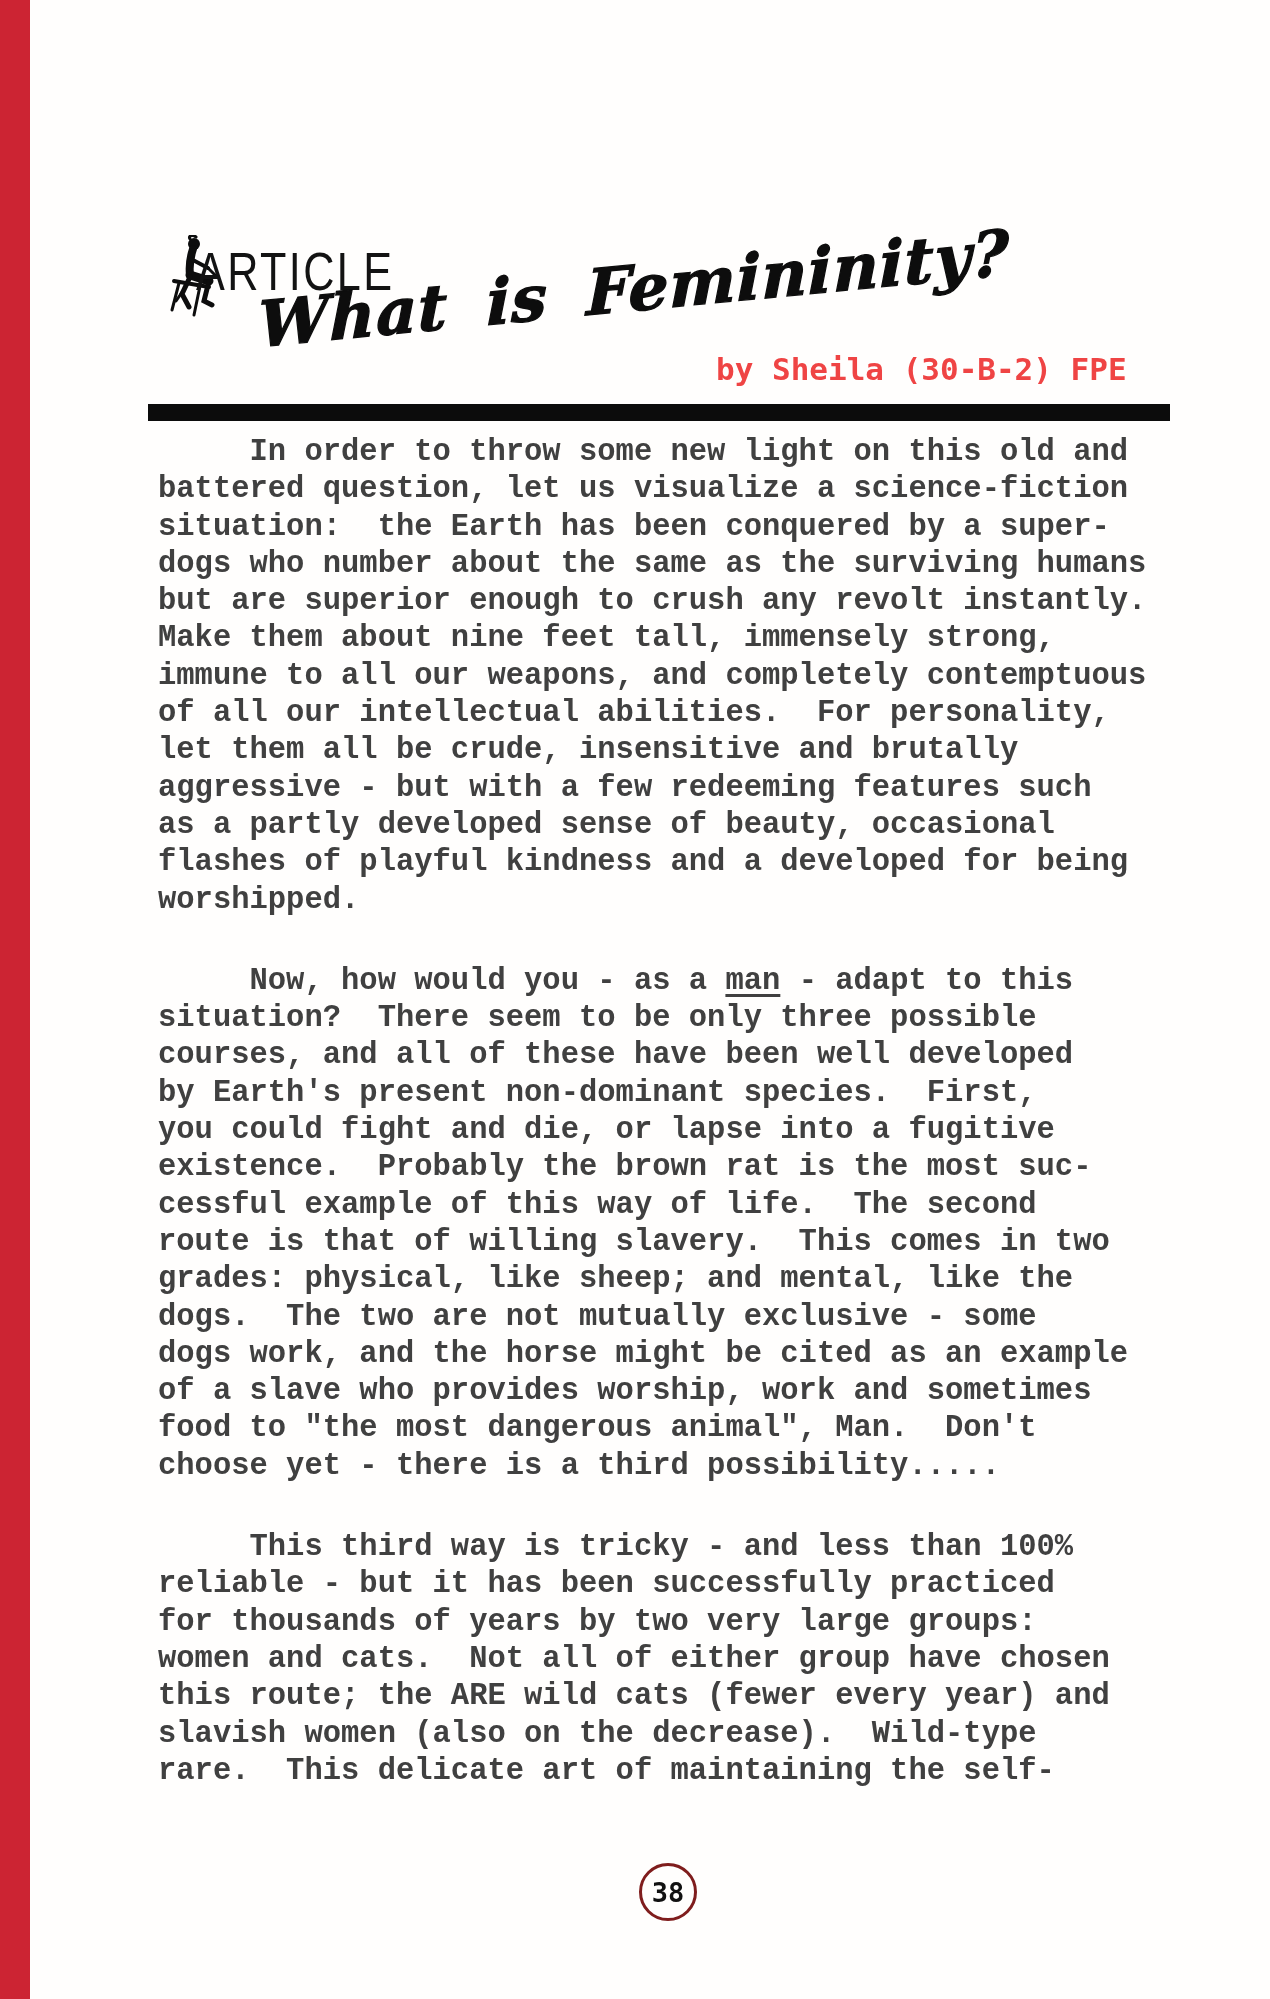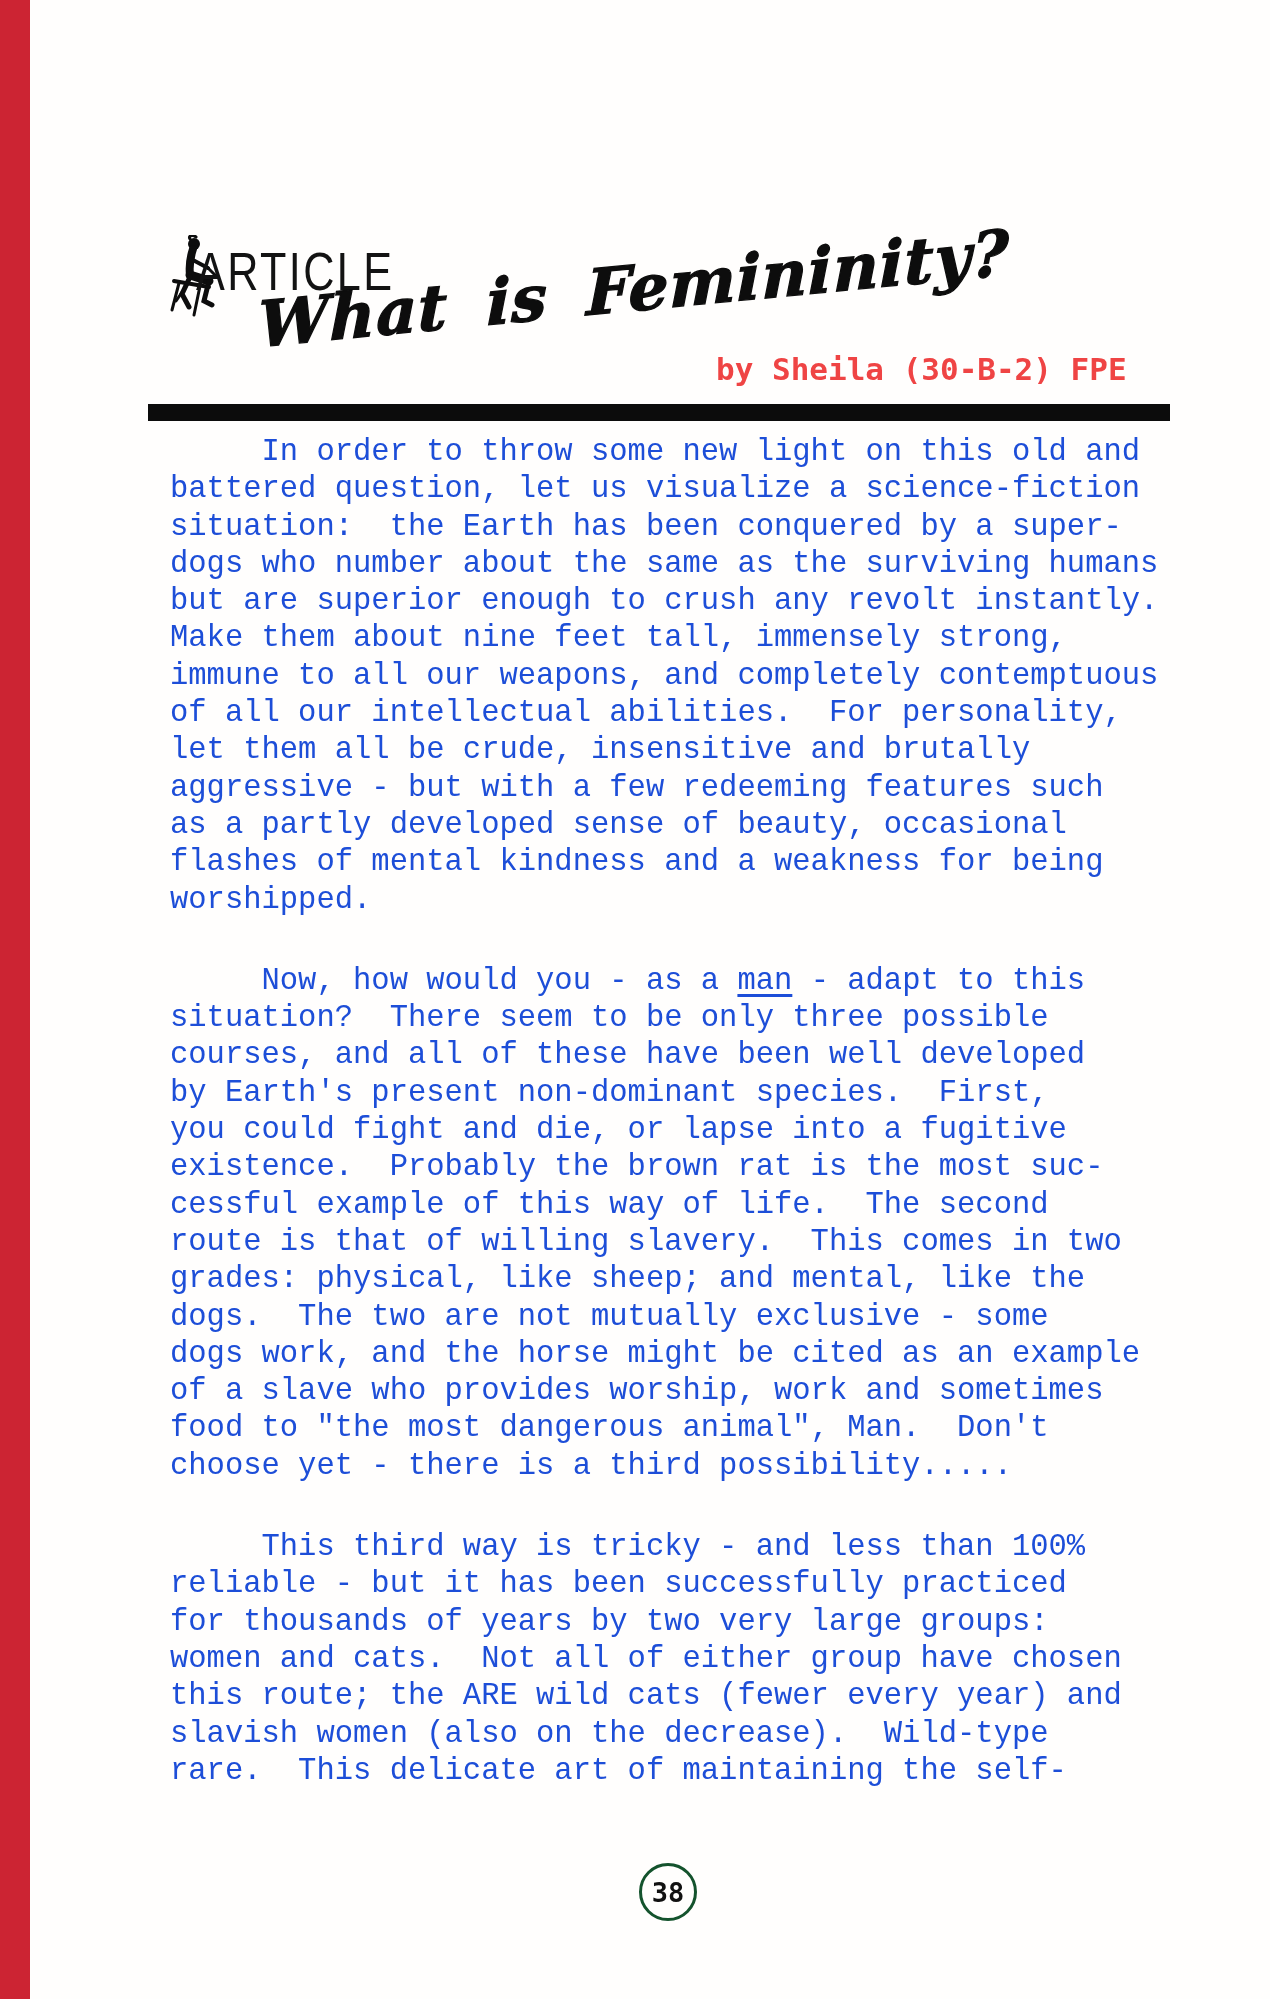--- a/index.html
+++ b/index.html
@@ -55,36 +55,36 @@
     color: #ef4444;
     white-space: pre;
   }
   #rule {
     position: absolute; left: 148px; top: 404px;
     width: 1022px; height: 17px;
     background: #0c0c0c;
   }
   
   #body-text {
-    position: absolute; left: 170px; top: 434px;
-    color: #1d4ed8;
+    position: absolute; left: 158px; top: 434px;
+    color: #404040;
     font-family: "Liberation Mono", monospace;
     font-size: 30.5px;
-    font-weight: 400;
+    font-weight: 700;
     line-height: 37.3px;
   }
   .para { margin: 0; }
   .para + .para { margin-top: 44px; }
   .line { white-space: pre; }
   .ul { text-decoration: underline; text-underline-offset: 5px; text-decoration-thickness: 2.5px; }
   
   #page-number-badge {
     position: absolute; left: 639px; top: 1863px;
     width: 58px; height: 58px;
-    border: 3px solid #14532d;
+    border: 3px solid #7f1d1d;
     border-radius: 50%;
     box-sizing: border-box;
     display: flex; align-items: center; justify-content: center;
     font-family: "DejaVu Sans Mono", monospace;
     font-size: 27px; font-weight: 700; color: #111;
   }
 </style>
 </head>
 <body>
 
@@ -123,21 +123,21 @@
         <div class="line">battered question, let us visualize a science-fiction</div>
         <div class="line">situation:  the Earth has been conquered by a super-</div>
         <div class="line">dogs who number about the same as the surviving humans</div>
         <div class="line">but are superior enough to crush any revolt instantly.</div>
         <div class="line">Make them about nine feet tall, immensely strong,</div>
         <div class="line">immune to all our weapons, and completely contemptuous</div>
         <div class="line">of all our intellectual abilities.  For personality,</div>
         <div class="line">let them all be crude, insensitive and brutally</div>
         <div class="line">aggressive - but with a few redeeming features such</div>
         <div class="line">as a partly developed sense of beauty, occasional</div>
-        <div class="line">flashes of mental kindness and a weakness for being</div>
+        <div class="line">flashes of playful kindness and a developed for being</div>
         <div class="line">worshipped.</div>
       </div>
       <div class="para">
         <div class="line">     Now, how would you - as a <span class="ul">man</span> - adapt to this</div>
         <div class="line">situation?  There seem to be only three possible</div>
         <div class="line">courses, and all of these have been well developed</div>
         <div class="line">by Earth's present non-dominant species.  First,</div>
         <div class="line">you could fight and die, or lapse into a fugitive</div>
         <div class="line">existence.  Probably the brown rat is the most suc-</div>
         <div class="line">cessful example of this way of life.  The second</div>

